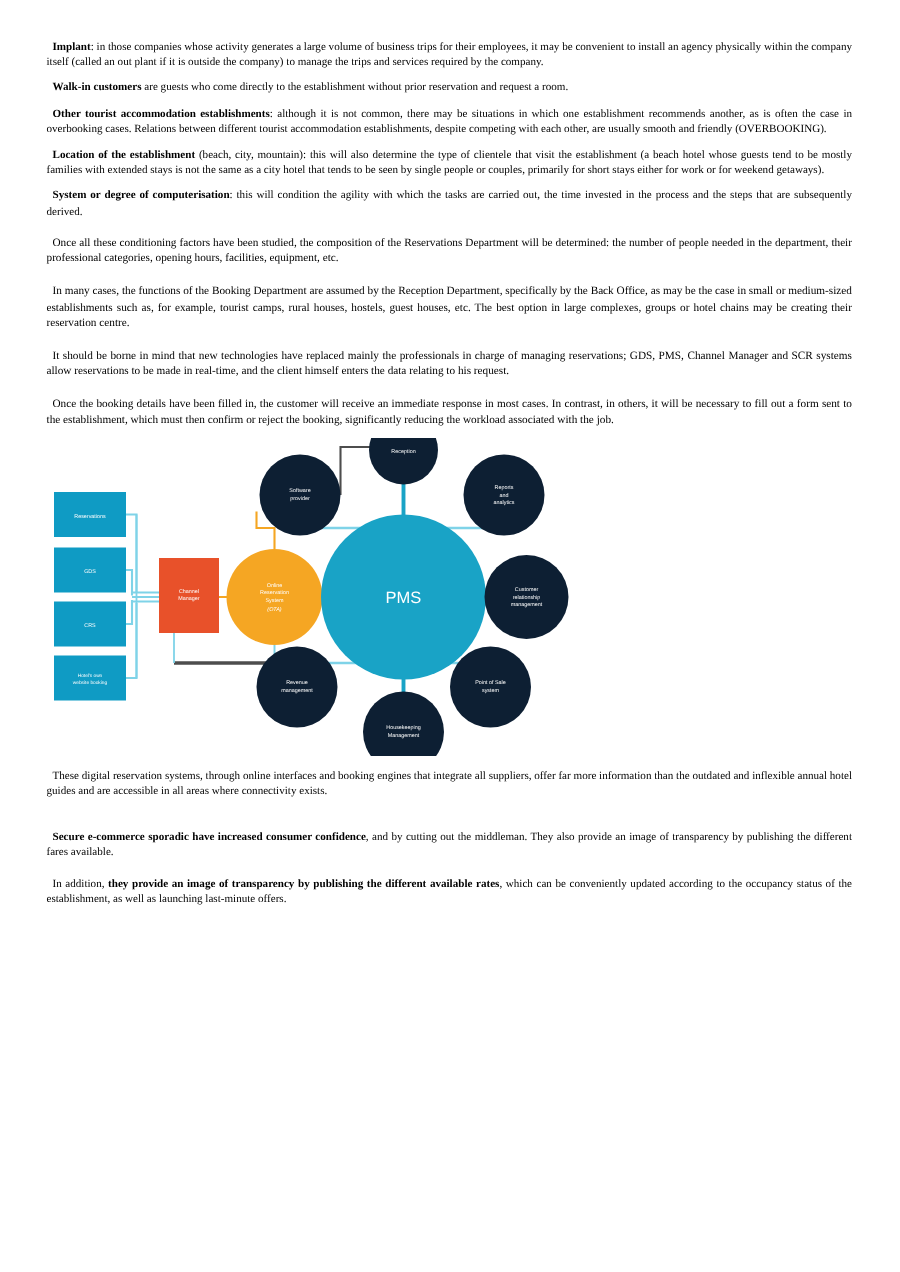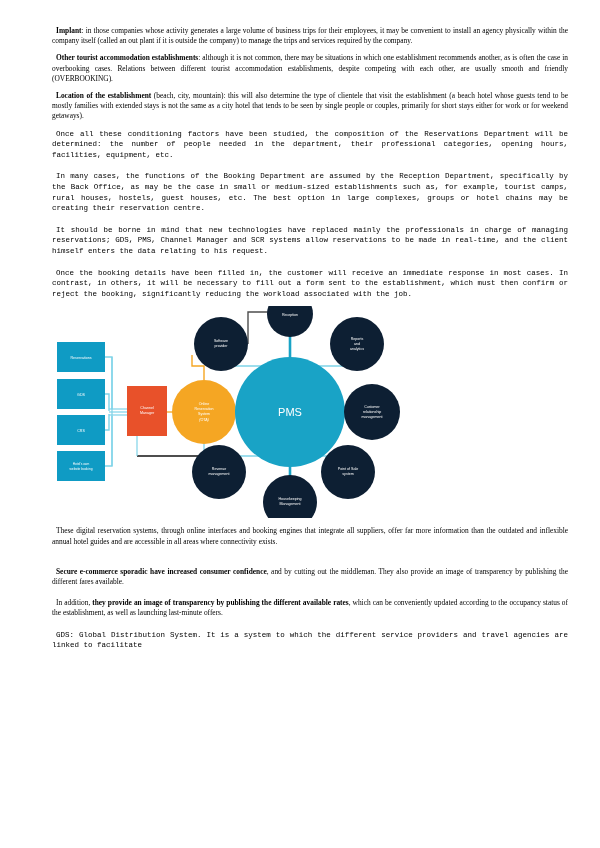--- a/index.html
+++ b/index.html
@@ -11,39 +11,39 @@
     width: 600px;
     height: 848px;
     overflow: hidden;
     font-family: "Liberation Serif", serif;
     color: #000000;
   }
   .page {
     width: 600px;
     height: 681px;
     box-sizing: border-box;
-    padding: 26px 32px 0 52px;
+    padding: 26px 32px 0 31px;
     position: relative;
   }
 
   
   p {
     margin: 0 0 7px 0;
     font-family: "Liberation Serif", serif;
     font-size: 7.4px;
     line-height: 10.2px;
     text-align: justify;
     color: #000;
   }
   p.indent { text-indent: 4px; }
   p b { font-weight: bold; }
 
   
   p.sans {
-    font-family: Liberation Mono, monospace;
+    font-family: Liberation Serif, serif;
     font-size: 7.5px;
     line-height: 10.6px;
   }
 
   p.tight { margin-bottom: 20px; }
   p.gap-lg { margin-bottom: 11px; }
 
   
   .diagram {
     position: relative;
@@ -64,27 +64,29 @@
 <body>
 
 <div class="page">
 
   <div>
 
     <p class="indent"><b>Implant</b><span>: in those companies whose activity generates a large volume of business trips for their employees, it may be convenient to install an agency physically within the company itself (called an out plant if it is outside the company) to manage the trips and services required by the company.</span></p>
 
 
 
+    <p class="indent"><b>Walk-in customers</b><span> are guests who come directly to the establishment without prior reservation and request a room.</span></p>
 
     <p class="indent"><b>Other tourist accommodation establishments</b><span>: although it is not common, there may be situations in which one establishment recommends another, as is often the case in overbooking cases. Relations between different tourist accommodation establishments, despite competing with each other, are usually smooth and friendly (OVERBOOKING).</span></p>
 
 
     <p class="indent"><b>Location of the establishment</b><span> (beach, city, mountain): this will also determine the type of clientele that visit the establishment (a beach hotel whose guests tend to be mostly families with extended stays is not the same as a city hotel that tends to be seen by single people or couples, primarily for short stays either for work or for weekend getaways).</span></p>
 
 
+    <p class="indent gap-lg"><b>System or degree of computerisation</b><span>: this will condition the agility with which the tasks are carried out, the time invested in the process and the steps that are subsequently derived.</span></p>
 
     <p class="sans indent gap-lg"><span>Once all these conditioning factors have been studied, the composition of the Reservations Department will be determined: the number of people needed in the department, their professional categories, opening hours, facilities, equipment, etc.</span></p>
 
     <p class="sans indent gap-lg"><span>In many cases, the functions of the Booking Department are assumed by the Reception Department, specifically by the Back Office, as may be the case in small or medium-sized establishments such as, for example, tourist camps, rural houses, hostels, guest houses, etc. The best option in large complexes, groups or hotel chains may be creating their reservation centre.</span></p>
 
     <p class="sans indent gap-lg"><span>It should be borne in mind that new technologies have replaced mainly the professionals in charge of managing reservations; GDS, PMS, Channel Manager and SCR systems allow reservations to be made in real-time, and the client himself enters the data relating to his request.</span></p>
 
     <p class="sans indent"><span>Once the booking details have been filled in, the customer will receive an immediate response in most cases. In contrast, in others, it will be necessary to fill out a form sent to the establishment, which must then confirm or reject the booking, significantly reducing the workload associated with the job.</span></p>
   </div>
 
@@ -209,16 +211,15 @@
   </div>
 
   <div>
 
     <p class="indent tight"><span>These digital reservation systems, through online interfaces and booking engines that integrate all suppliers, offer far more information than the outdated and inflexible annual hotel guides and are accessible in all areas where connectivity exists.</span></p>
 
     <p class="indent gap-lg"><b>Secure e-commerce sporadic have increased consumer confidence</b><span>, and by cutting out the middleman. They also provide an image of transparency by publishing the different fares available.</span></p>
 
     <p class="indent gap-lg"><span>In addition, </span><b>they provide an image of transparency by publishing the different available rates</b><span>, which can be conveniently updated according to the occupancy status of the establishment, as well as launching last-minute offers.</span></p>
 
-    <p class="sans indent"><span>GDS: Global Distribution System. It is a system to which the different service providers and travel agencies are linked to facilitate</span></p>
   </div>
 
 </div>
 
 </body></html>

